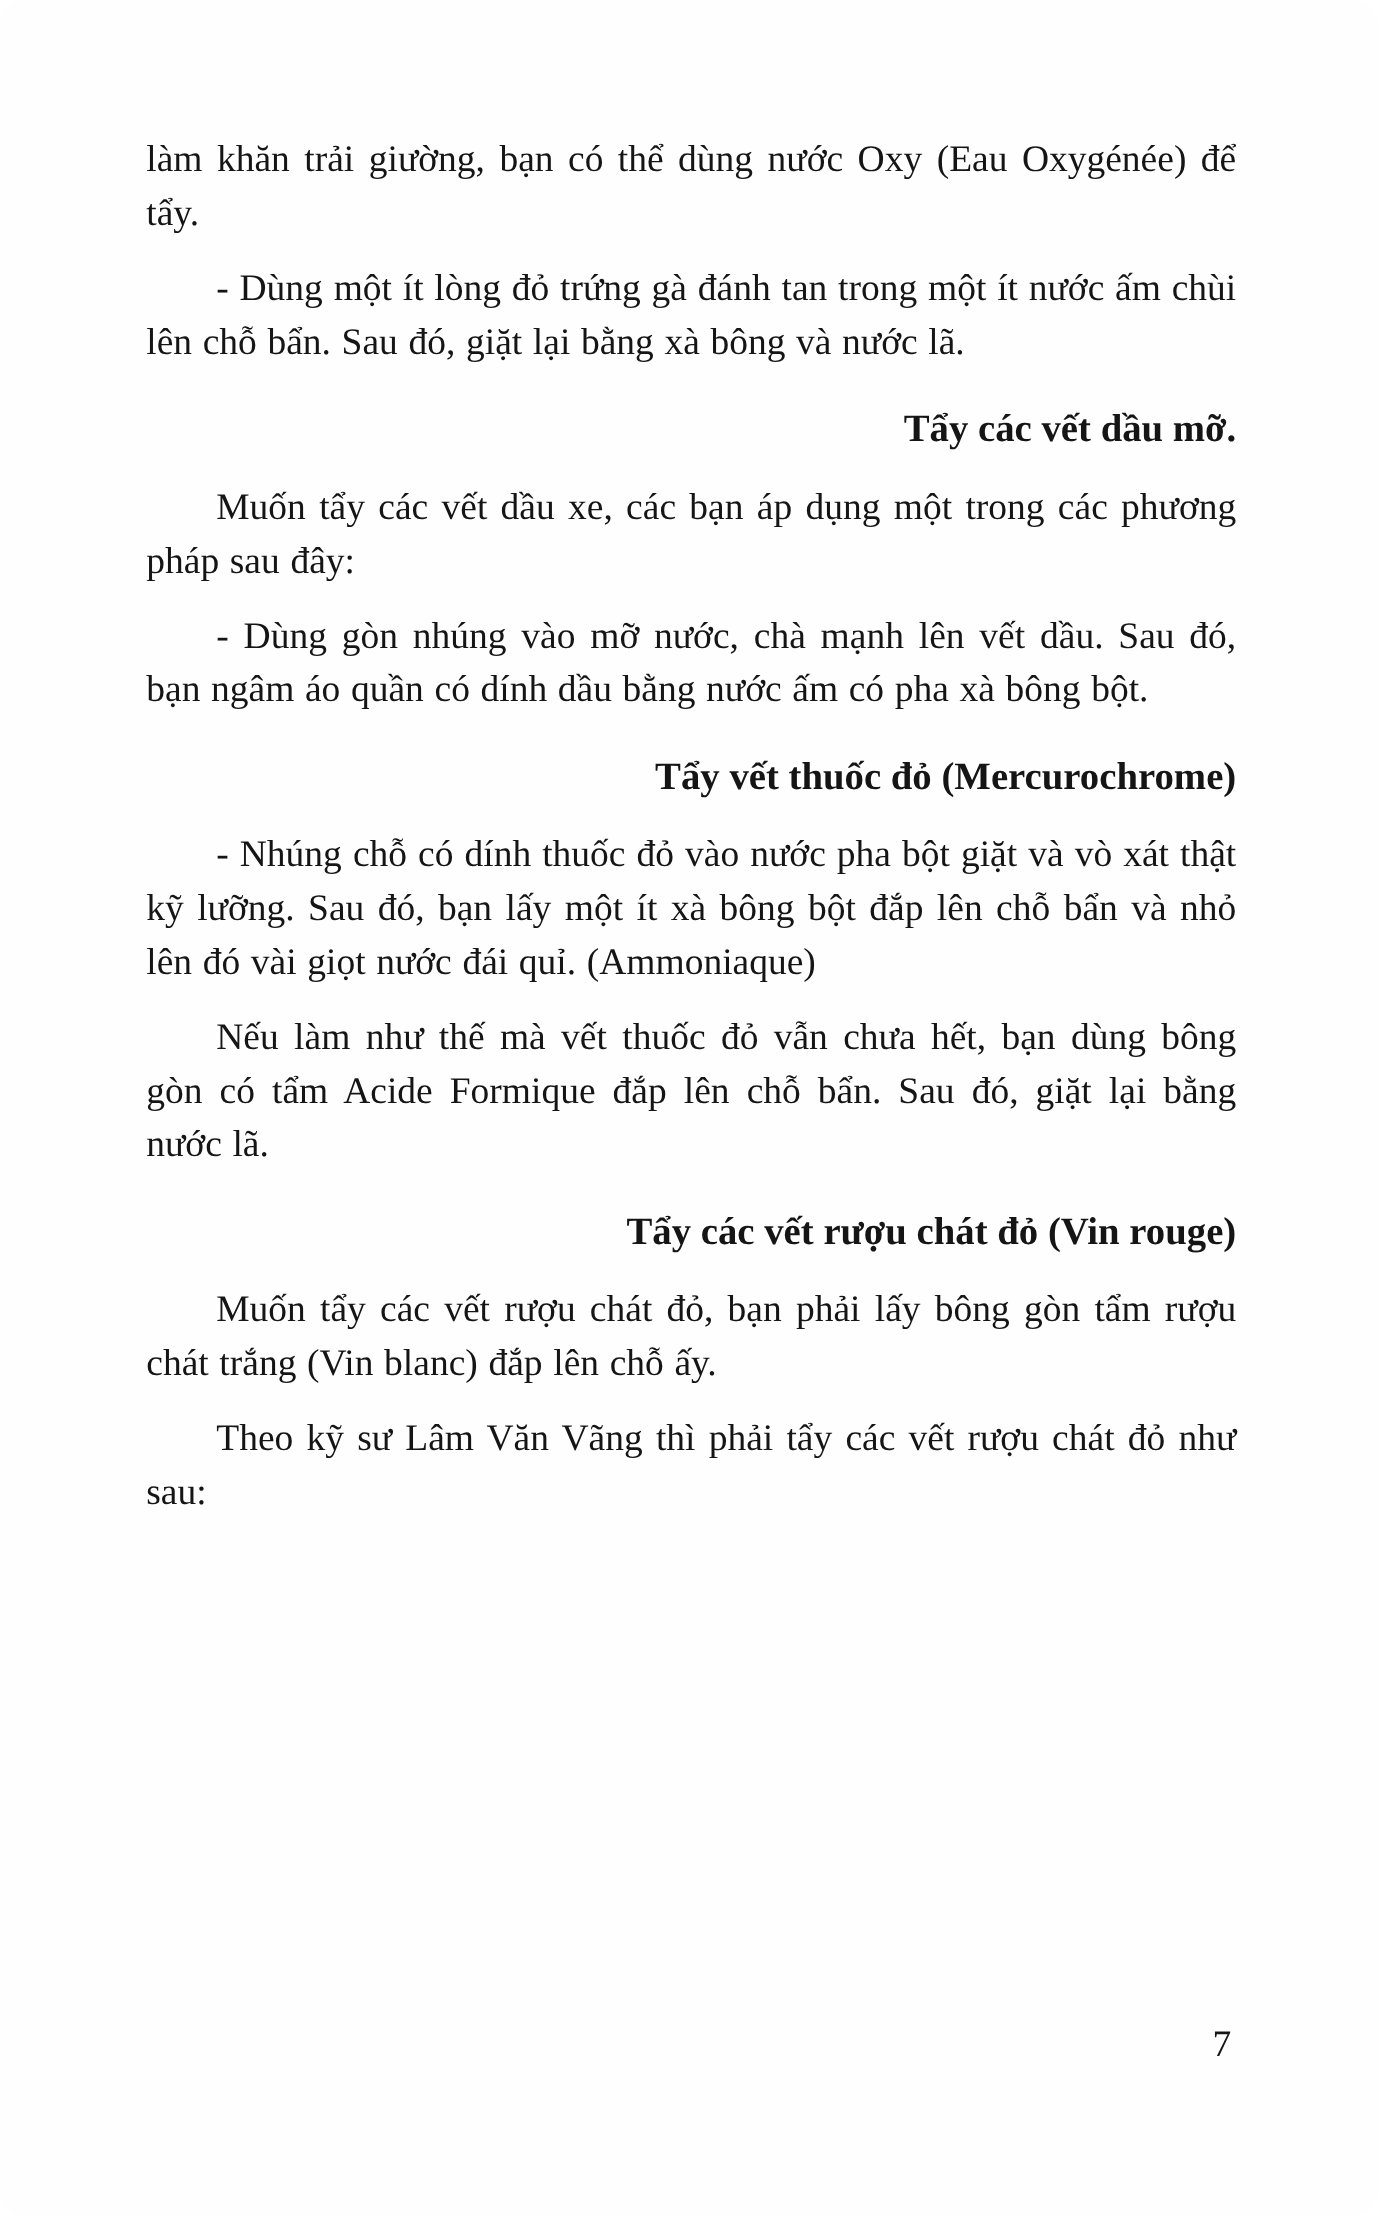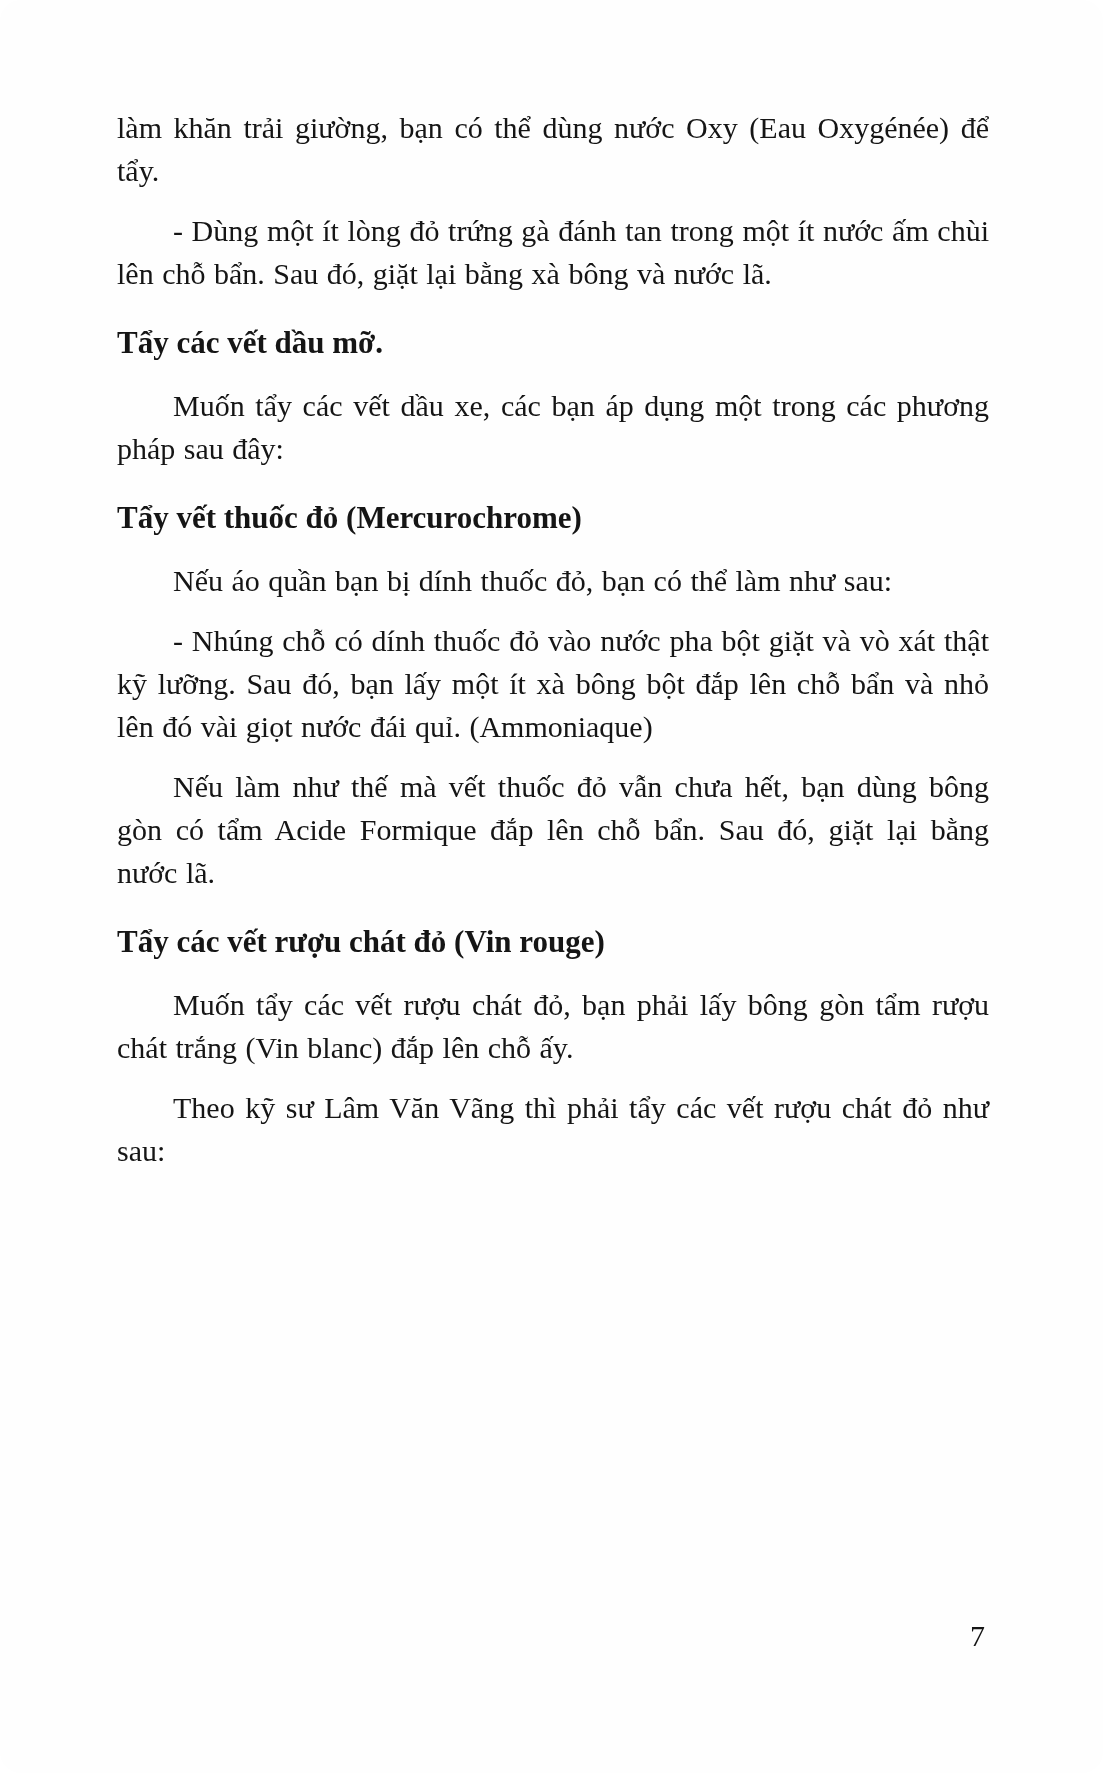--- a/index.html
+++ b/index.html
@@ -29,21 +29,21 @@
     margin: 0 0 17px 0;
     word-spacing: 1px;
   }
   .para.indent {
     text-indent: 56px;
   }
   .heading {
     font-size: 31px;
     line-height: 44px;
     font-weight: bold;
-    text-align: left;
+    text-align: right;
     margin: 26px 0 19px 0;
     font-family: Liberation Serif, serif;
   }
   .page-number {
     position: absolute;
     right: 118px;
     top: 1614px;
     font-size: 30px;
     line-height: 43px;
     color: #151515;
@@ -51,22 +51,22 @@
 </style>
 </head>
 <body>
 
 <div class="page" style="background: rgb(254, 254, 254); color: rgb(21, 21, 21); border-radius: 21px;">
   <div class="content" id="content">
       <p class="para">làm khăn trải giường, bạn có thể dùng nước Oxy (Eau Oxygénée) để tẩy.</p>
       <p class="para indent">- Dùng một ít lòng đỏ trứng gà đánh tan trong một ít nước ấm chùi lên chỗ bẩn. Sau đó, giặt lại bằng xà bông và nước lã.</p>
       <h2 class="heading">Tẩy các vết dầu mỡ.</h2>
       <p class="para indent">Muốn tẩy các vết dầu xe, các bạn áp dụng một trong các phương pháp sau đây:</p>
+      <p class="para indent">- Dùng gòn nhúng vào mỡ nước, chà mạnh lên vết dầu. Sau đó, bạn ngâm áo quần có dính dầu bằng nước ấm có pha xà bông bột.</p>
       <h2 class="heading">Tẩy vết thuốc đỏ (Mercurochrome)</h2>
-      <p class="para indent">Nếu áo quần bạn bị dính thuốc đỏ, bạn có thể làm như sau:</p>
       <p class="para indent">- Nhúng chỗ có dính thuốc đỏ vào nước pha bột giặt và vò xát thật kỹ lưỡng. Sau đó, bạn lấy một ít xà bông bột đắp lên chỗ bẩn và nhỏ lên đó vài giọt nước đái quỉ. (Ammoniaque)</p>
       <p class="para indent">Nếu làm như thế mà vết thuốc đỏ vẫn chưa hết, bạn dùng bông gòn có tẩm Acide Formique đắp lên chỗ bẩn. Sau đó, giặt lại bằng nước lã.</p>
       <h2 class="heading">Tẩy các vết rượu chát đỏ (Vin rouge)</h2>
       <p class="para indent">Muốn tẩy các vết rượu chát đỏ, bạn phải lấy bông gòn tẩm rượu chát trắng (Vin blanc) đắp lên chỗ ấy.</p>
       <p class="para indent">Theo kỹ sư Lâm Văn Vãng thì phải tẩy các vết rượu chát đỏ như sau:</p>
     </div>
   <div class="page-number">7</div>
 </div>
 
 </body></html>

